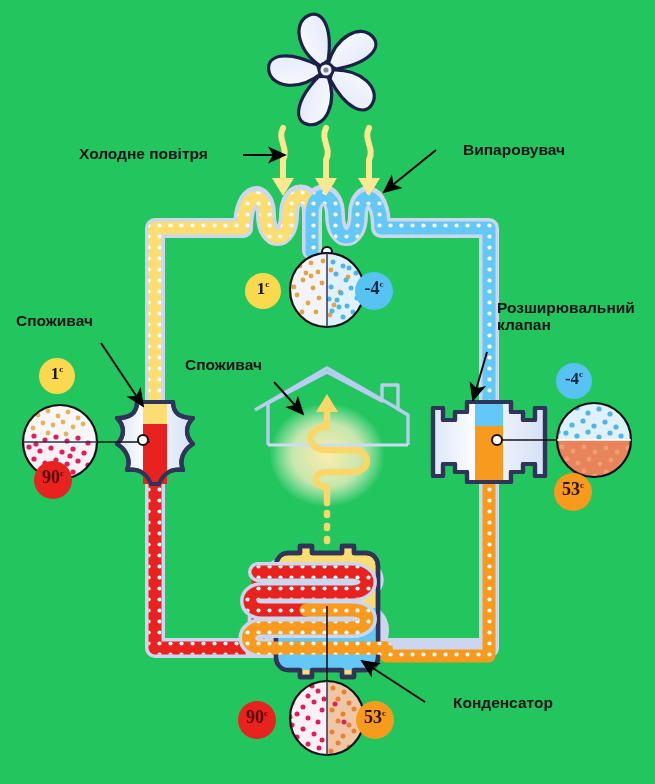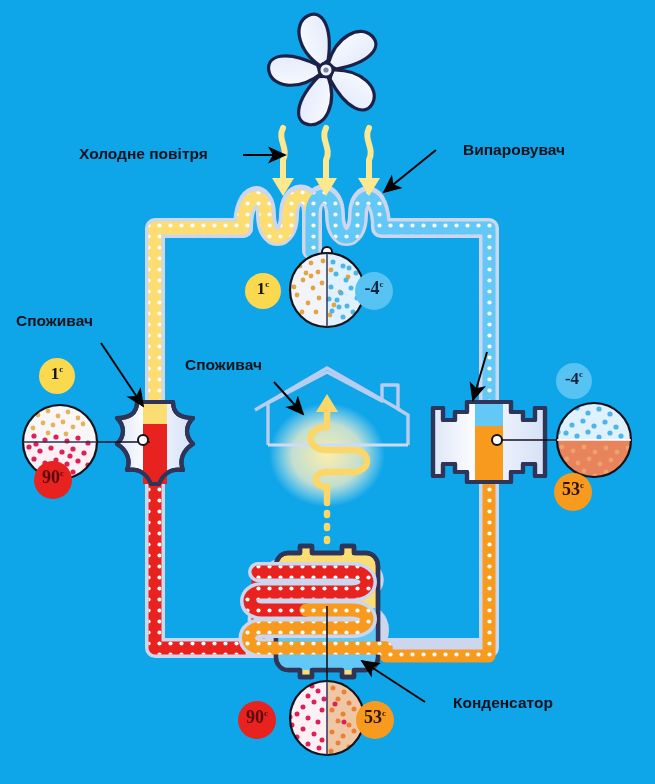--- a/index.html
+++ b/index.html
@@ -1,17 +1,17 @@
 <!DOCTYPE html>
 <html><head>
 <meta charset="utf-8">
 <style>
   html,body{margin:0;padding:0;background:#ffffff;}
   body{width:655px;height:784px;overflow:hidden;font-family:"Liberation Sans",sans-serif;}
-  #stage{position:relative;width:655px;height:784px;background:#0ea5e9;}
+  #stage{position:relative;width:655px;height:784px;background:#22c55e;}
   #stage svg{position:absolute;left:0;top:0;}
   .lbl{position:absolute;font-family:"Liberation Sans",sans-serif;font-weight:bold;color:#12121c;
        font-size:15.5px;line-height:1.12;white-space:pre-line;letter-spacing:0px;}
 </style>
 </head>
 <body>
 
 <div id="stage">
 
   <svg width="655" height="784" viewBox="0 0 655 784">
@@ -430,20 +430,22 @@
       <line x1="101" y1="343" x2="143" y2="406"></line>
       <line x1="487" y1="352" x2="473" y2="400"></line>
       <line x1="274" y1="382" x2="303" y2="414"></line>
       <line x1="425" y1="702" x2="362" y2="661"></line>
     </g>
   </svg>
 
   <div class="lbl" style="left:79px;top:145px;">Холодне повітря</div>
   <div class="lbl" style="left:463px;top:141px;">Випаровувач</div>
   <div class="lbl" style="left:16px;top:312px;">Споживач</div>
+  <div class="lbl" style="left:497px;top:299px;">Розширювальний
+клапан</div>
   <div class="lbl" style="left:185px;top:356px;">Споживач</div>
   <div class="lbl" style="left:453px;top:694px;">Конденсатор</div>
 
   <div class="bdg" id="b1" style="position: absolute; left: 0px; top: 0px; width: 526px; text-align: center; transform: translateY(279.1px); color: rgb(20, 20, 36); font-size: 17px; font-weight: bold; font-family: &quot;Liberation Serif&quot;, serif; pointer-events: none;"><span class="num">1</span><span class="sup" style="font-size: 9px; vertical-align: super;">c</span></div>
   <div class="bdg" id="b2" style="position: absolute; left: 0px; top: 0px; width: 748px; text-align: center; transform: translateY(278.4px); color: rgb(18, 35, 63); font-size: 18px; font-weight: bold; font-family: &quot;Liberation Serif&quot;, serif; pointer-events: none;"><span class="num">-4</span><span class="sup" style="font-size: 9px; vertical-align: super;">c</span></div>
   <div class="bdg" id="b3" style="position: absolute; left: 0px; top: 0px; width: 114px; text-align: center; transform: translateY(364.1px); color: rgb(20, 20, 36); font-size: 17px; font-weight: bold; font-family: &quot;Liberation Serif&quot;, serif; pointer-events: none;"><span class="num">1</span><span class="sup" style="font-size: 9px; vertical-align: super;">c</span></div>
   <div class="bdg" id="b4" style="position: absolute; left: 0px; top: 0px; width: 106px; text-align: center; transform: translateY(467.4px); color: rgb(90, 11, 11); font-size: 18px; font-weight: bold; font-family: &quot;Liberation Serif&quot;, serif; pointer-events: none;"><span class="num">90</span><span class="sup" style="font-size: 9px; vertical-align: super;">c</span></div>
   <div class="bdg" id="b5" style="position: absolute; left: 0px; top: 0px; width: 1148px; text-align: center; transform: translateY(369.1px); color: rgb(18, 35, 63); font-size: 17px; font-weight: bold; font-family: &quot;Liberation Serif&quot;, serif; pointer-events: none;"><span class="num">-4</span><span class="sup" style="font-size: 9px; vertical-align: super;">c</span></div>
   <div class="bdg" id="b6" style="position: absolute; left: 0px; top: 0px; width: 1146px; text-align: center; transform: translateY(479.4px); color: rgb(43, 20, 0); font-size: 18px; font-weight: bold; font-family: &quot;Liberation Serif&quot;, serif; pointer-events: none;"><span class="num">53</span><span class="sup" style="font-size: 9px; vertical-align: super;">c</span></div>
   <div class="bdg" id="b7" style="position: absolute; left: 0px; top: 0px; width: 514px; text-align: center; transform: translateY(707.4px); color: rgb(90, 11, 11); font-size: 18px; font-weight: bold; font-family: &quot;Liberation Serif&quot;, serif; pointer-events: none;"><span class="num">90</span><span class="sup" style="font-size: 9px; vertical-align: super;">c</span></div>

